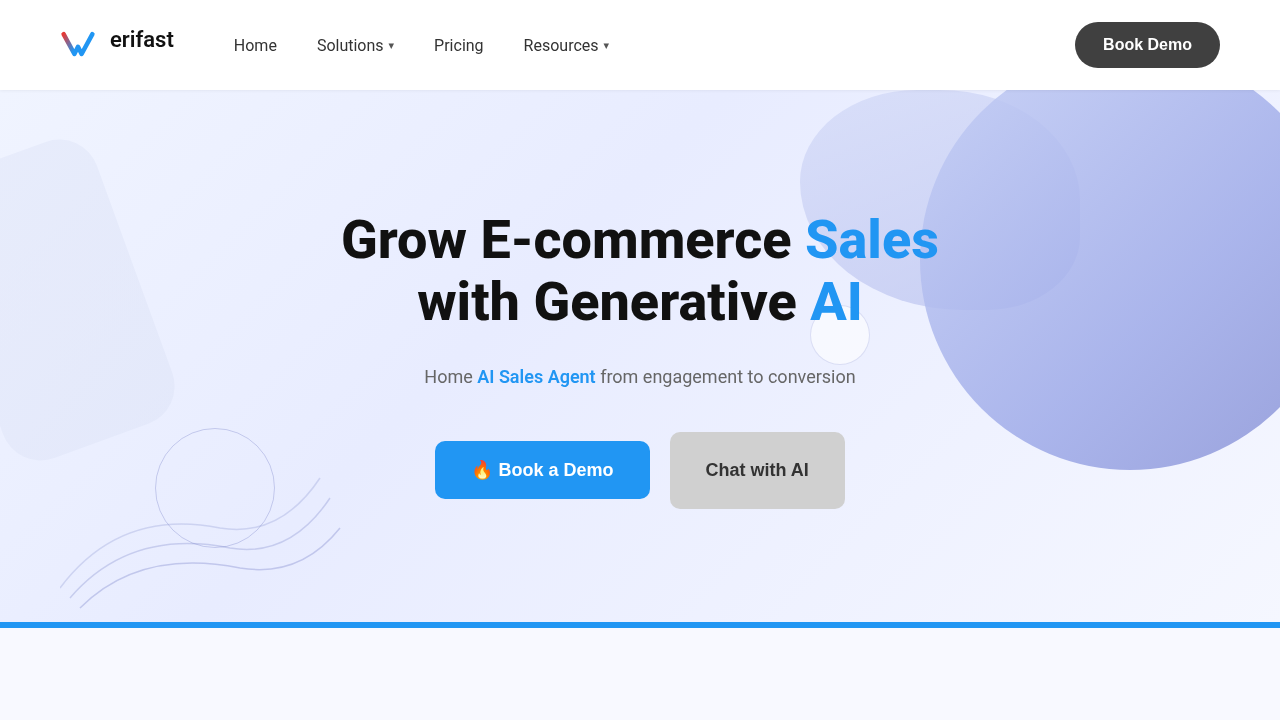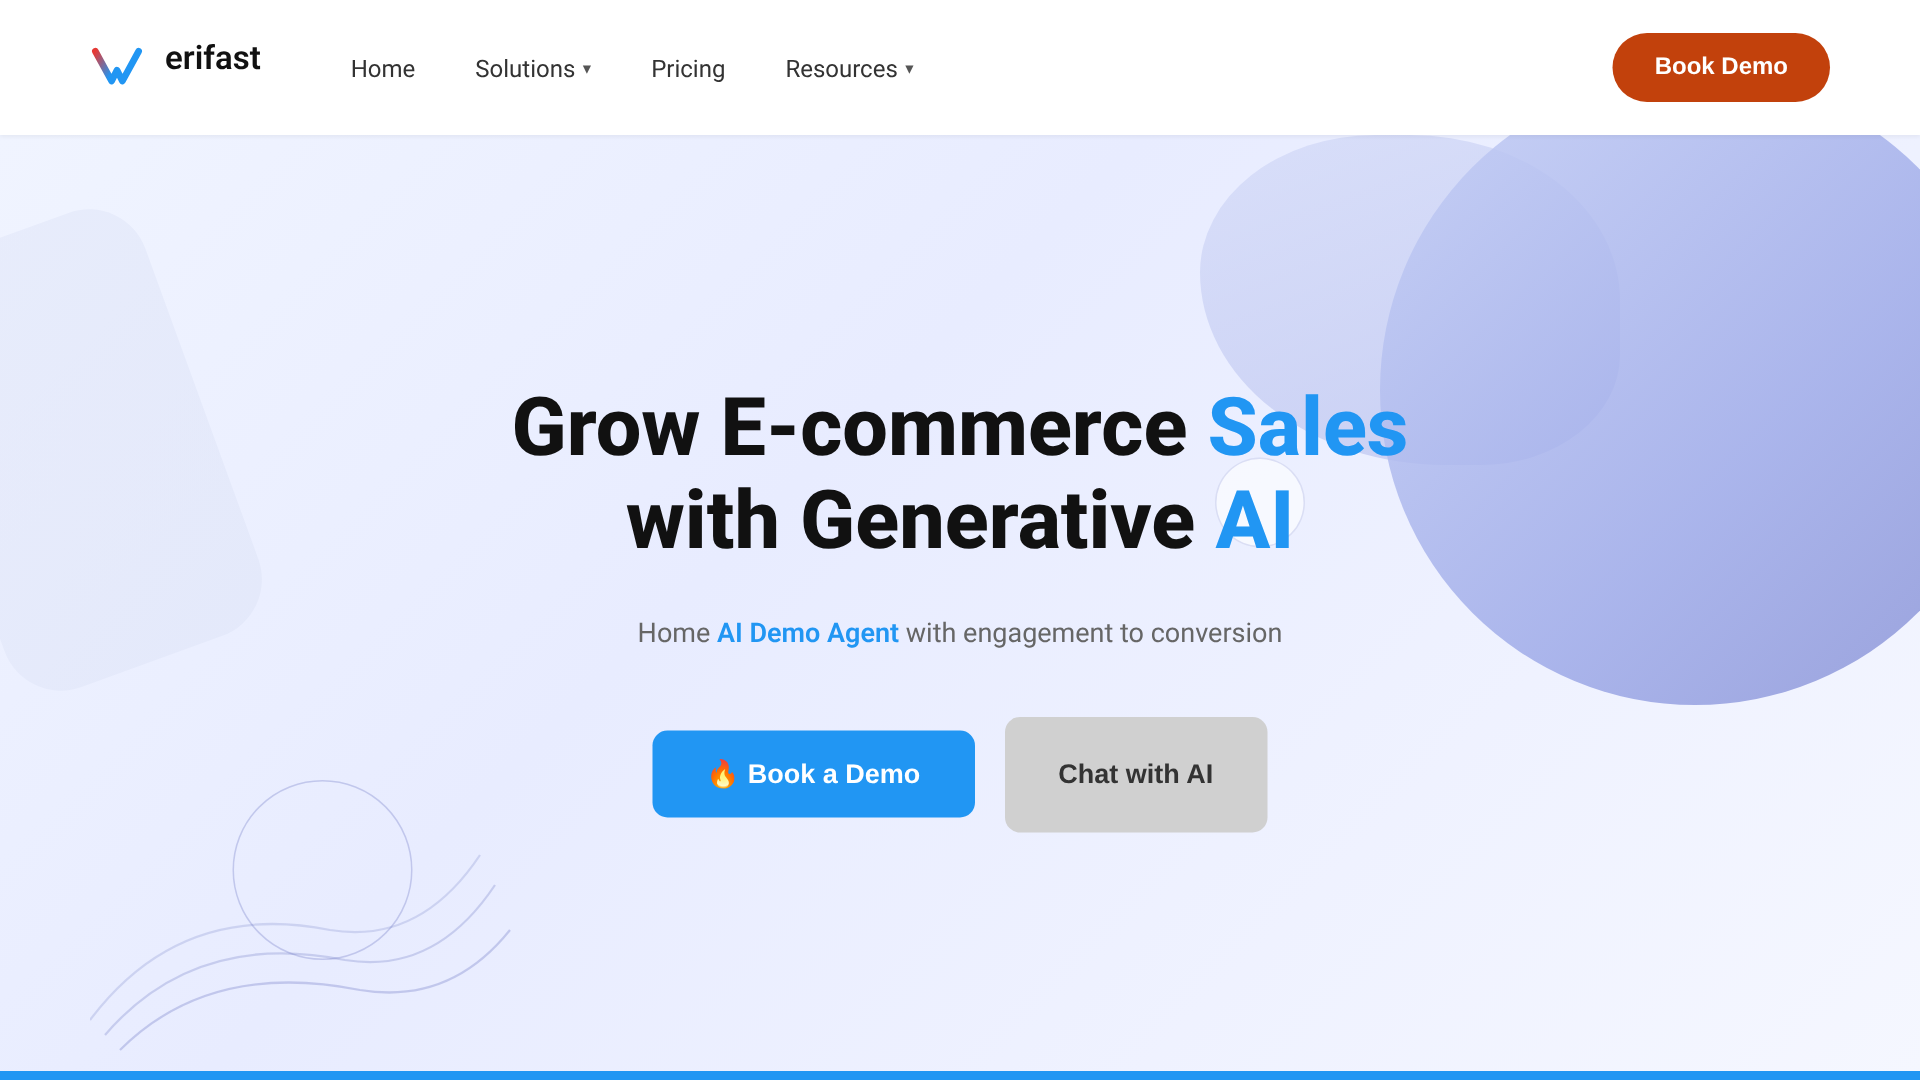--- a/index.html
+++ b/index.html
@@ -60,36 +60,36 @@
       cursor: pointer;
       text-decoration: none;
     }
 
     .nav-link .chevron {
       font-size: 11px;
       color: #555;
     }
 
     .book-demo-btn {
-      background: #c2410c;
+      background: #404040;
       color: #fff;
       border: none;
       border-radius: 30px;
       padding: 14px 28px;
       font-size: 16px;
       font-weight: 600;
       cursor: pointer;
       white-space: nowrap;
     }
 
     
     .hero {
       position: relative;
       width: 100%;
-      height: 630px;
+      height: 538px;
       background: linear-gradient(135deg, #f0f4ff 0%, #e8ecff 40%, #f5f7ff 100%);
       display: flex;
       flex-direction: column;
       align-items: center;
       justify-content: center;
       text-align: center;
       overflow: hidden;
     }
 
     
@@ -333,21 +333,21 @@
       <path d="M0 160 Q60 80 160 100 Q220 110 260 50" stroke="rgba(120,130,200,0.25)" stroke-width="1.5" fill="none"></path>
     </svg>
   </div>
 
   <div class="hero-content">
     <h1 class="hero-title">
       <span>Grow E-commerce </span><span class="blue">Sales</span><br>
       <span>with Generative </span><span class="blue">AI</span>
     </h1>
     <p class="hero-subtitle">
-      <span>Home </span><span class="blue-link">AI Demo Agent</span><span> with engagement to conversion</span>
+      <span>Home </span><span class="blue-link">AI Sales Agent</span><span> from engagement to conversion</span>
     </p>
 
     <div class="hero-buttons">
       <button class="btn-demo">🔥 Book a Demo</button>
       <button class="btn-chat-ai">Chat with AI</button>
     </div>
   </div>
 
 
   <div class="bottom-bar"></div>

